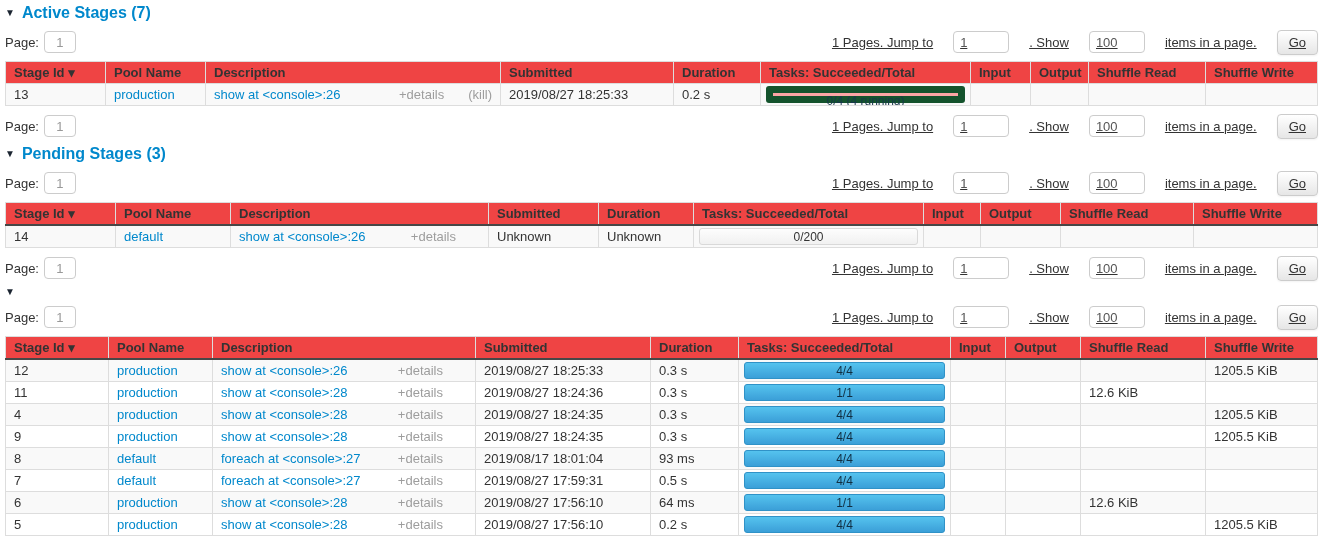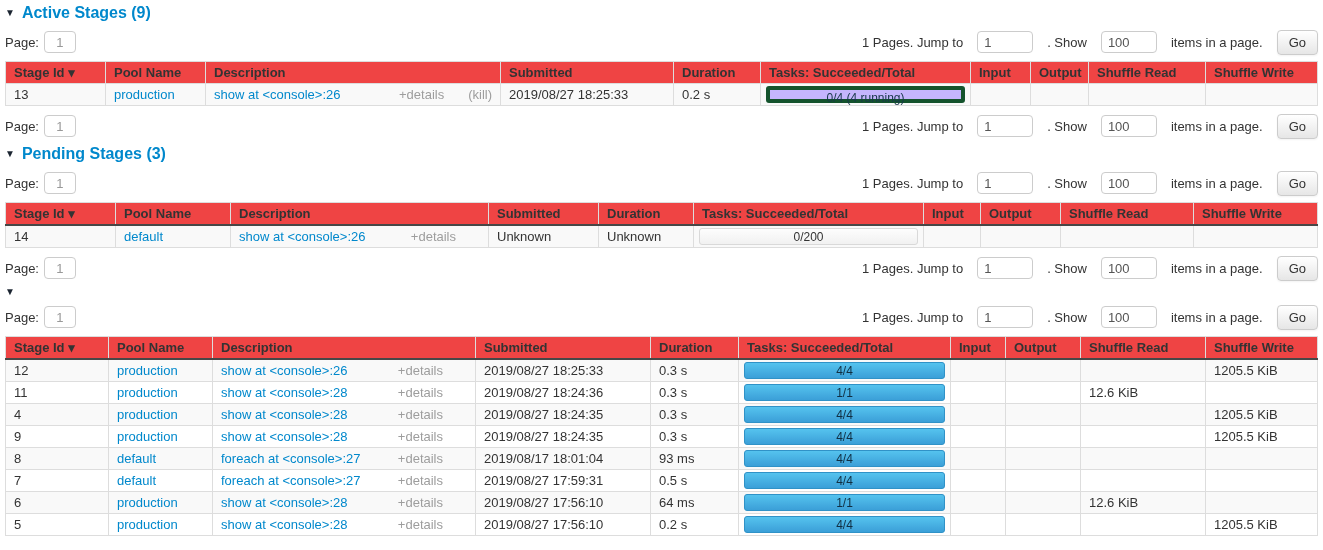--- a/index.html
+++ b/index.html
@@ -16,21 +16,21 @@
     margin:6px 0 2px 0; cursor:pointer;
   }
   .section-title:first-child { margin-top:2px; }
   .caret { color:#1b2430; font-size:10px; line-height:1; }
   
   .pag-row {
     display:flex; justify-content:space-between; align-items:center;
     margin:7px 0 6px 0; height:26px;
   }
   .pag-left { display:flex; align-items:center; gap:5px; }
-  .pag-right { display:flex; align-items:center; gap:14px; }
+  .pag-right { display:flex; align-items:center; gap:20px;text-decoration:underline; }
   .page-input {
     width:32px; height:22px; border:1px solid #ccc; border-radius:4px;
     text-align:center; color:#999; font-size:13px;
     font-family:"Liberation Sans", sans-serif;
   }
   .jump-input, .show-input {
     width:56px; height:22px; border:1px solid #ccc; border-radius:4px;
     padding:1px 6px; color:#555; font-size:13px;
     font-family:"Liberation Sans", sans-serif;
   }
@@ -53,37 +53,37 @@
   tbody tr:nth-child(even) { background:#fff; }
   a.link { color:#0088cc; text-decoration:none; cursor:pointer; }
   .muted { color:#9d9d9d; cursor:pointer; }
   .desc-cell { display:flex; justify-content:space-between; align-items:flex-start; }
   .desc-extra { display:flex; gap:24px; }
   .tasks-cell { padding:2px 5px; }
   .progress {
     height:17px; border-radius:3px; text-align:center;
     font-size:12px; line-height:16px; width:100%;
   }
-  .progress.running { background:#c4b5fd; border:4px solid #14532d; color:#17384a; }
+  .progress.running { background:#fca5a5; border:7px solid #14532d; color:#17384a; }
   .progress.done {
     background:linear-gradient(#55c3ee,#3b9fd8);
     border:1px solid #3092c7; color:#102f43;
   }
   .progress.empty {
     background:linear-gradient(#fdfdfd,#f1f1f1);
     border:1px solid #d9d9d9; color:#333;
   }
 </style>
 </head>
 <body>
 
 <div>
   <div class="section-title">
     <span class="caret">▼</span>
-    <span>Active Stages (9)</span>
+    <span>Active Stages (7)</span>
   </div>
 
   <div class="pag-row">
     <div class="pag-left">
       <span>Page:</span>
       <input class="page-input" value="1" style="">
     </div>
     <div class="pag-right">
       <span>1 Pages. Jump to</span>
       <input class="jump-input" value="1" style="">

